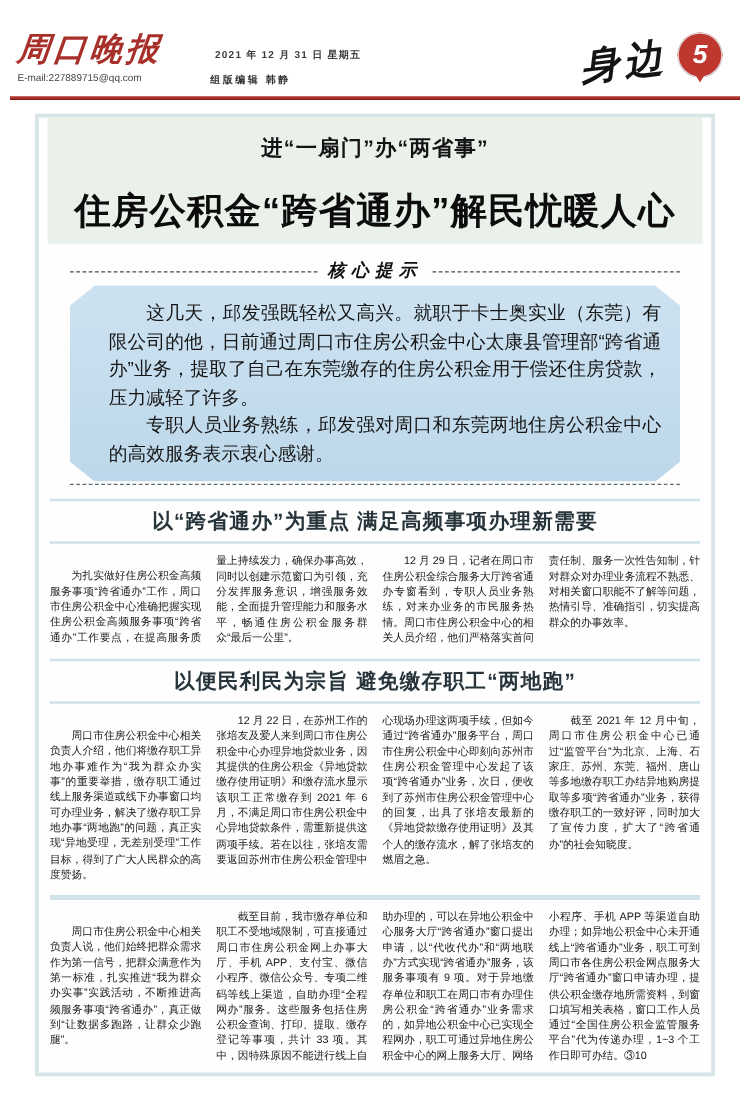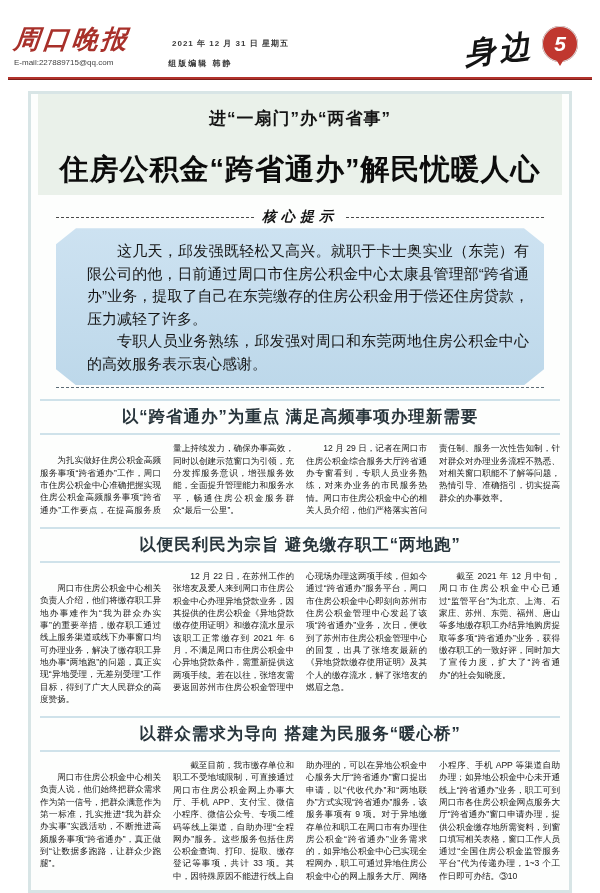--- a/index.html
+++ b/index.html
@@ -136,21 +136,20 @@
     <div class="sec-rule"></div>
     <div class="sec-body">
       <p>周口市住房公积金中心相关负责人介绍，他们将缴存职工异地办事难作为“我为群众办实事”的重要举措，缴存职工通过线上服务渠道或线下办事窗口均可办理业务，解决了缴存职工异地办事“两地跑”的问题，真正实现“异地受理，无差别受理”工作目标，得到了广大人民群众的高度赞扬。</p>
       <p>12 月 22 日，在苏州工作的张培友及爱人来到周口市住房公积金中心办理异地贷款业务，因其提供的住房公积金《异地贷款缴存使用证明》和缴存流水显示该职工正常缴存到 2021 年 6 月，不满足周口市住房公积金中心异地贷款条件，需重新提供这两项手续。若在以往，张培友需要返回苏州市住房公积金管理中心现场办理这两项手续，但如今通过“跨省通办”服务平台，周口市住房公积金中心即刻向苏州市住房公积金管理中心发起了该项“跨省通办”业务，次日，便收到了苏州市住房公积金管理中心的回复，出具了张培友最新的《异地贷款缴存使用证明》及其个人的缴存流水，解了张培友的燃眉之急。</p>
       <p>截至 2021 年 12 月中旬，周口市住房公积金中心已通过“监管平台”为北京、上海、石家庄、苏州、东莞、福州、唐山等多地缴存职工办结异地购房提取等多项“跨省通办”业务，获得缴存职工的一致好评，同时加大了宣传力度，扩大了“跨省通办”的社会知晓度。</p>
     </div>
   </div>
 
   <div class="section">
     <div class="sec-rule"></div>
-    <div class="sec-heading">以群众需求为导向  搭建为民服务“暖心桥”</div>
     <div class="sec-rule"></div>
     <div class="sec-body">
       <p>周口市住房公积金中心相关负责人说，他们始终把群众需求作为第一信号，把群众满意作为第一标准，扎实推进“我为群众办实事”实践活动，不断推进高频服务事项“跨省通办”，真正做到“让数据多跑路，让群众少跑腿”。</p>
       <p>截至目前，我市缴存单位和职工不受地域限制，可直接通过周口市住房公积金网上办事大厅、手机 APP、支付宝、微信小程序、微信公众号、专项二维码等线上渠道，自助办理“全程网办”服务。这些服务包括住房公积金查询、打印、提取、缴存登记等事项，共计 33 项。其中，因特殊原因不能进行线上自助办理的，可以在异地公积金中心服务大厅“跨省通办”窗口提出申请，以“代收代办”和“两地联办”方式实现“跨省通办”服务，该服务事项有 9 项。对于异地缴存单位和职工在周口市有办理住房公积金“跨省通办”业务需求的，如异地公积金中心已实现全程网办，职工可通过异地住房公积金中心的网上服务大厅、网络小程序、手机 APP 等渠道自助办理；如异地公积金中心未开通线上“跨省通办”业务，职工可到周口市各住房公积金网点服务大厅“跨省通办”窗口申请办理，提供公积金缴存地所需资料，到窗口填写相关表格，窗口工作人员通过“全国住房公积金监管服务平台”代为传递办理，1~3 个工作日即可办结。③10</p>
     </div>
   </div>
 
 </div>
 
 </body></html>

